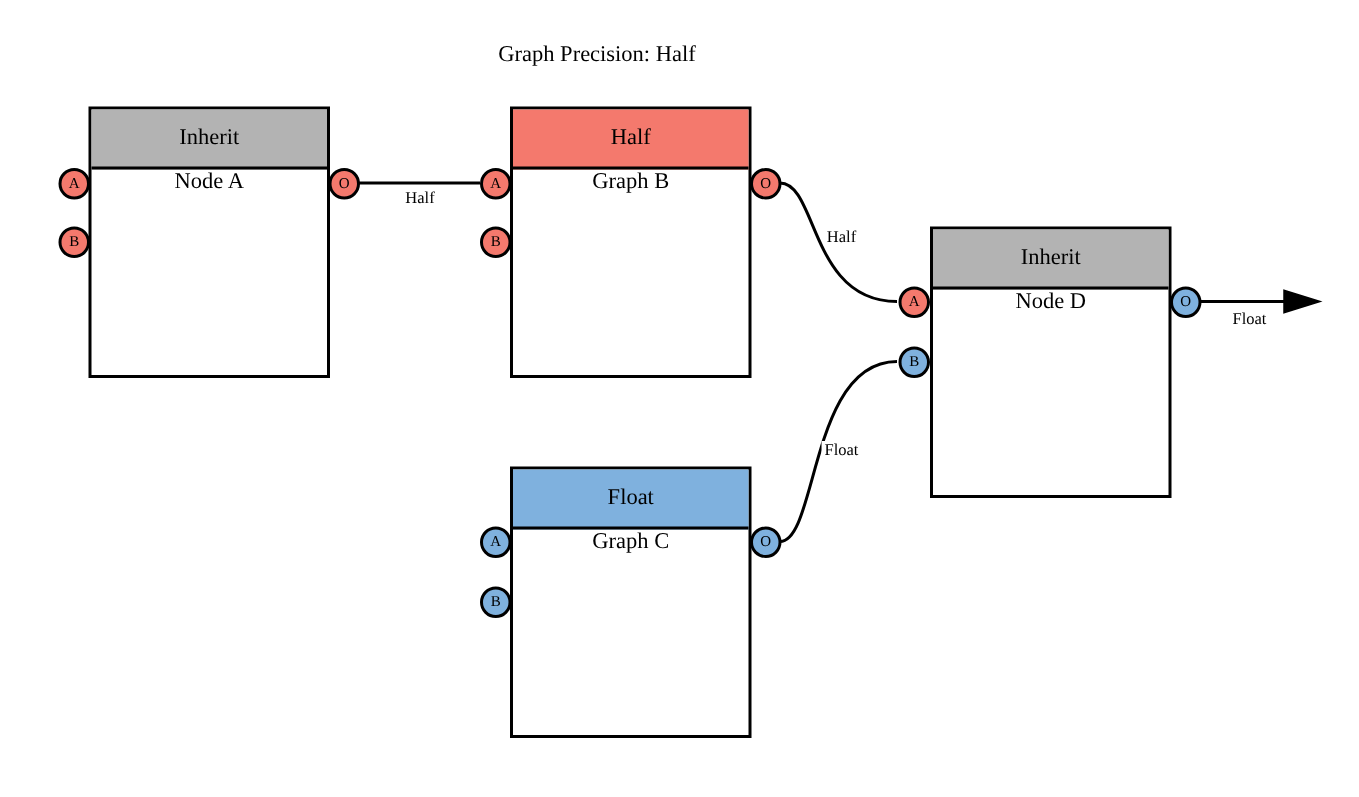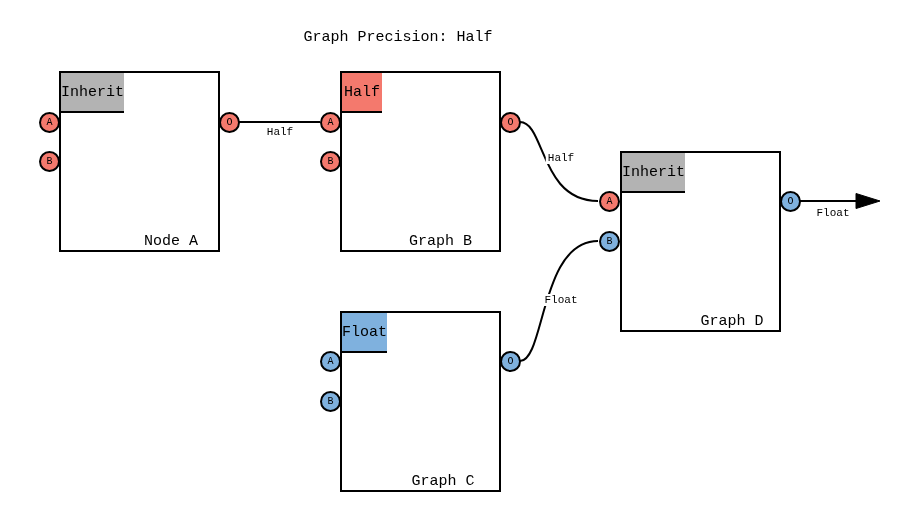--- a/index.html
+++ b/index.html
@@ -1,38 +1,38 @@
 <!DOCTYPE html>
 <html><head>
 <meta charset="utf-8">
 <style>
   html,body{margin:0;padding:0;background:#fff;}
   *{box-sizing:border-box;}
   #canvas{
     position:relative;width:906px;height:531px;background:#ffffff;overflow:hidden;
-    font-family:Liberation Mono, monospace;color:#000;
+    font-family:Liberation Serif, serif;color:#000;
   }
   .title{
     position:absolute;left:398px;top:37px;transform:translate(-50%,-50%);
     font-size:15px;white-space:nowrap;
   }
   svg.edges{position:absolute;left:0;top:0;pointer-events:none;}
   svg.edges path, svg.edges line{stroke:#000;stroke-width:2;fill:none;}
   svg.edges polygon{fill:#000;stroke:#000;}
   .node{
     position:absolute;border:2px solid #000;background:#fff;
-    display:flex;
+    display:flex;flex-direction:column;
   }
   .node-header{
     height:40px;flex:0 0 40px;border-bottom:2px solid #000;
     display:flex;align-items:center;justify-content:center;
     font-size:15px;
   }
   .node-body{
-    flex:1;display:flex;align-items:flex-end;justify-content:center;
+    flex:1;display:flex;align-items:flex-start;justify-content:center;
     font-size:15px;
   }
   .port{
     position:absolute;width:21px;height:21px;border:2px solid #000;border-radius:50%;
     display:flex;align-items:center;justify-content:center;
     font-size:10px;line-height:1;z-index:3;
   }
   .edge-label{
     position:absolute;transform:translate(-50%,-50%);
     font-size:11px;background:#ffffff;padding:0 2px;white-space:nowrap;z-index:2;
@@ -87,21 +87,21 @@
   </div>
   <div class="port" style="left: 320px; top: 351px; background-color: rgb(127, 177, 222);">A</div>
   <div class="port" style="left: 320px; top: 391px; background-color: rgb(127, 177, 222);">B</div>
   <div class="port" style="left: 500px; top: 351px; background-color: rgb(127, 177, 222);">O</div>
 
   <div class="node" style="left:620px;top:151px;width:161px;height:181px">
     <div class="node-header" style="background-color: rgb(179, 179, 179);">
       <span>Inherit</span>
     </div>
     <div class="node-body">
-      <span>Graph D</span>
+      <span>Node D</span>
     </div>
   </div>
   <div class="port" style="left: 599px; top: 191px; background-color: rgb(244, 121, 109);">A</div>
   <div class="port" style="left: 599px; top: 231px; background-color: rgb(127, 177, 222);">B</div>
   <div class="port" style="left: 780px; top: 191px; background-color: rgb(127, 177, 222);">O</div>
 
   <div class="edge-label" style="left:280px;top:132px">Half</div>
   <div class="edge-label" style="left:561px;top:158px">Half</div>
   <div class="edge-label" style="left:561px;top:300px">Float</div>
   <div class="edge-label" style="left:833px;top:213px">Float</div>

